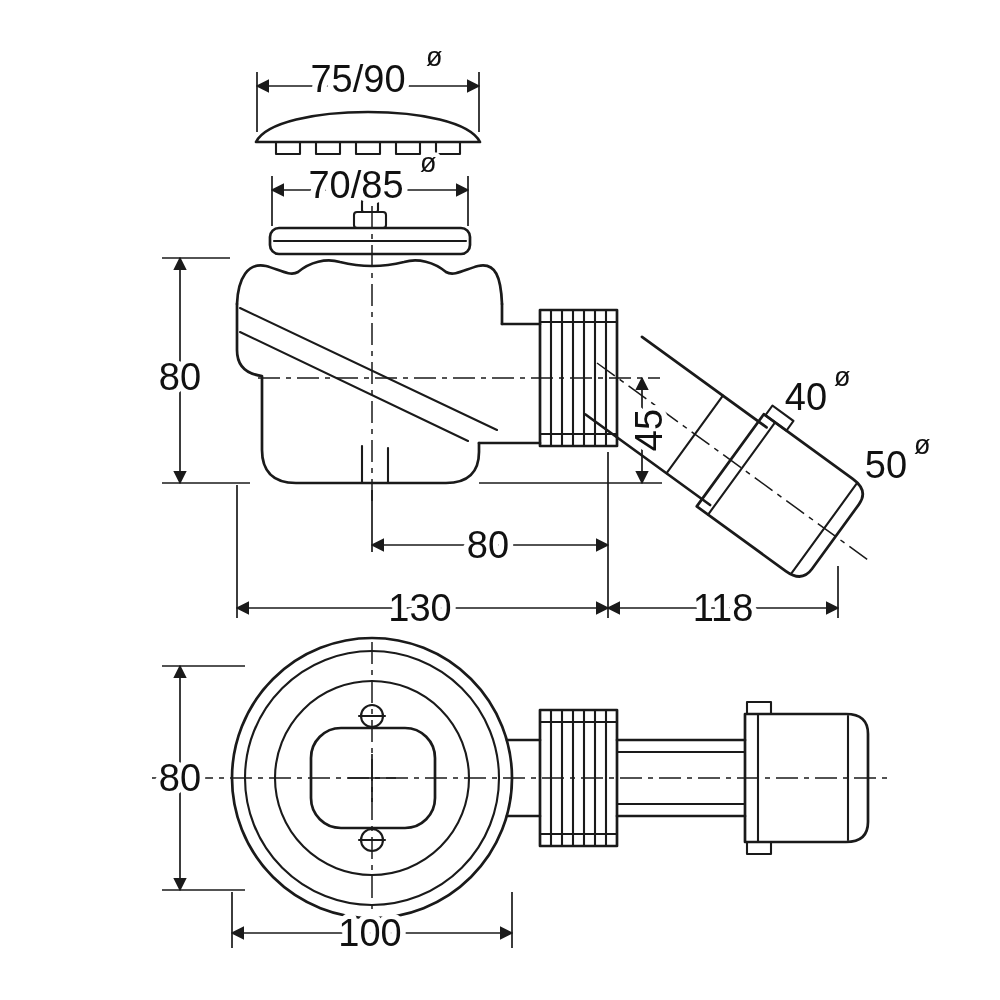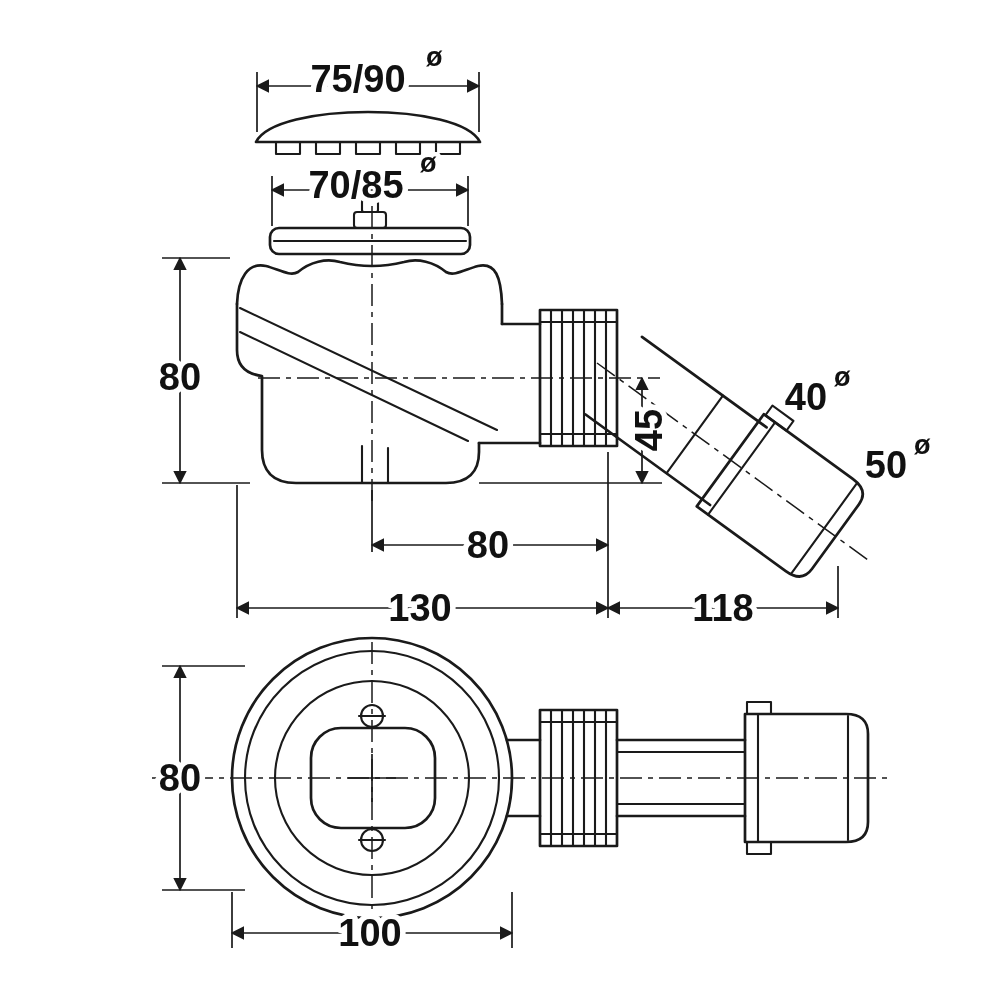--- a/index.html
+++ b/index.html
@@ -1,16 +1,16 @@
 <!DOCTYPE html>
 <html><head>
 <meta charset="utf-8">
 <style>
   html,body{margin:0;padding:0;background:#fff;}
-  .page{width:1000px;height:1000px;background:#1d4ed8;position:relative;overflow:hidden;font-weight:bold;}
+  .page{width:1000px;height:1000px;background:#1d4ed8;position:relative;overflow:hidden;}
   svg{display:block;}
   .ln  {fill:none;stroke:#1a1a1a;stroke-width:2.7;stroke-linecap:round;stroke-linejoin:round;}
   .ln2 {fill:none;stroke:#1a1a1a;stroke-width:2.1;stroke-linecap:round;stroke-linejoin:round;}
   .dl  {fill:none;stroke:#1a1a1a;stroke-width:1.7;}
   .cl  {fill:none;stroke:#1a1a1a;stroke-width:1.5;stroke-dasharray:22 6 5 6;}
   .dim {font-family:"Liberation Sans","DejaVu Sans",sans-serif;font-size:38px;fill:#111;
         paint-order:stroke;stroke:#fff;stroke-width:11px;stroke-linejoin:round;}
   .sup {font-size:27px;stroke-width:9px;}
 </style>
 </head>

